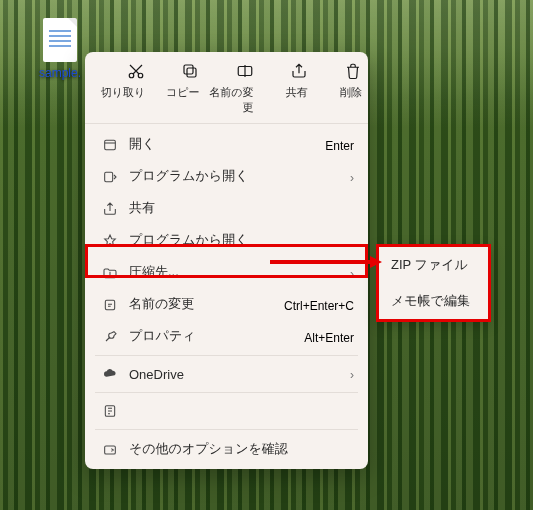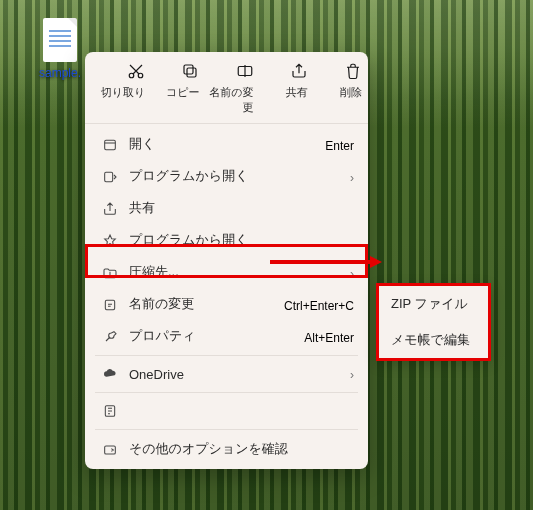--- a/index.html
+++ b/index.html
@@ -145,21 +145,20 @@
     position: absolute;
     top: 244px;
     left: 376px;
     width: 115px;
     background: #f7f2ee;
     border: 3px solid #e40000;
     font-size: 13px;
     color: #2b2b2b;
     z-index: 4;
     box-shadow: 0 4px 12px rgba(0,0,0,0.2);
-    margin-top: 39px;
   }
   .submenu .sm-item {
     padding: 9px 12px;
   }
   .od-icon { color: #1284d4; }
 </style>
 </head>
 <body>
 
 <div class="bamboo-bg"></div>

